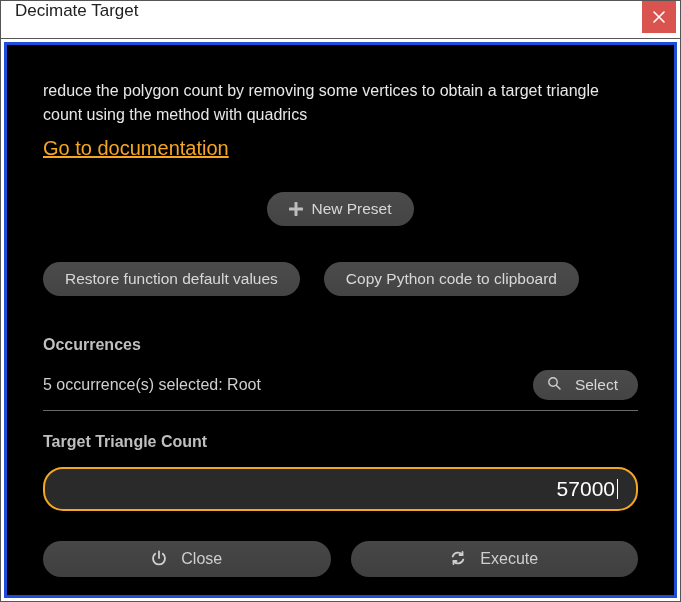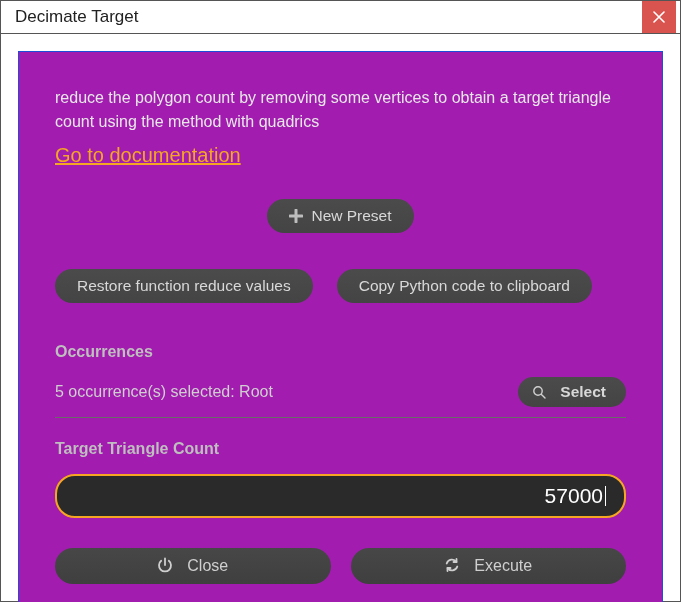--- a/index.html
+++ b/index.html
@@ -13,21 +13,21 @@
   .window {
     width: 681px;
     height: 602px;
     background: #fff;
     border: 1px solid #555;
     display: flex;
     flex-direction: column;
   }
   .titlebar {
     display: flex;
-    align-items: center;
+    align-items: flex-start;
     justify-content: space-between;
     background: #fff;
     height: 40px;
     padding-left: 14px;
     border-bottom: 1px solid #555;
   }
   .titlebar .title {
     color: #222;
     font-size: 17px;
   }
@@ -38,23 +38,23 @@
     background: #d9534f;
     color: #fff;
     display: flex;
     align-items: center;
     justify-content: center;
     font-size: 14px;
     cursor: pointer;
   }
   .body {
     flex: 1;
-    background: #a21caf;
-    border: 1px solid #1d4ed8;
-    margin: 17px;
+    background: #000000;
+    border: 3px solid #1d4ed8;
+    margin: 3px;
     padding: 34px 36px 18px 36px;
     display: flex;
     flex-direction: column;
     color: #ddd;
     font-size: 15.5px;
     position: relative;
   }
   .desc {
     color: #e8e8e8;
     line-height: 1.5;
@@ -109,25 +109,23 @@
     color: #cfcfcf;
     font-size: 16px;
   }
   .select-btn {
     background: linear-gradient(#4b4b4b,#444);
     border-radius: 18px;
     padding: 6px 20px 6px 14px;
     color: #d8d8d8;
     font-size: 15.5px;
     display: inline-flex;
-    align-items: center;
     gap: 14px;
     cursor: pointer;
     border: none;
-    font-weight: bold;
   }
   .input-wrap {
     border: 2px solid #f5a623;
     border-radius: 20px;
     padding: 8px 18px;
     background: #2a2a2a;
     display: flex;
     justify-content: flex-end;
     align-items: center;
     margin-bottom: 30px;
@@ -195,21 +193,21 @@
           <svg width="14" height="14" viewBox="0 0 14 14">
               <path d="M7 1 V13 M1 7 H13" stroke="#bdbdbd" stroke-width="3" stroke-linecap="round"></path>
             </svg>
         </span>
         <span>New Preset</span>
       </button>
     </div>
 
     <div class="row-two">
       <button class="btn">
-        <span>Restore function reduce values</span>
+        <span>Restore function default values</span>
       </button>
       <button class="btn">
         <span>Copy Python code to clipboard</span>
       </button>
     </div>
 
     <div class="section-label">Occurrences</div>
 
     <div class="occ-row">
       <div class="occ-text">5 occurrence(s) selected: Root</div>

